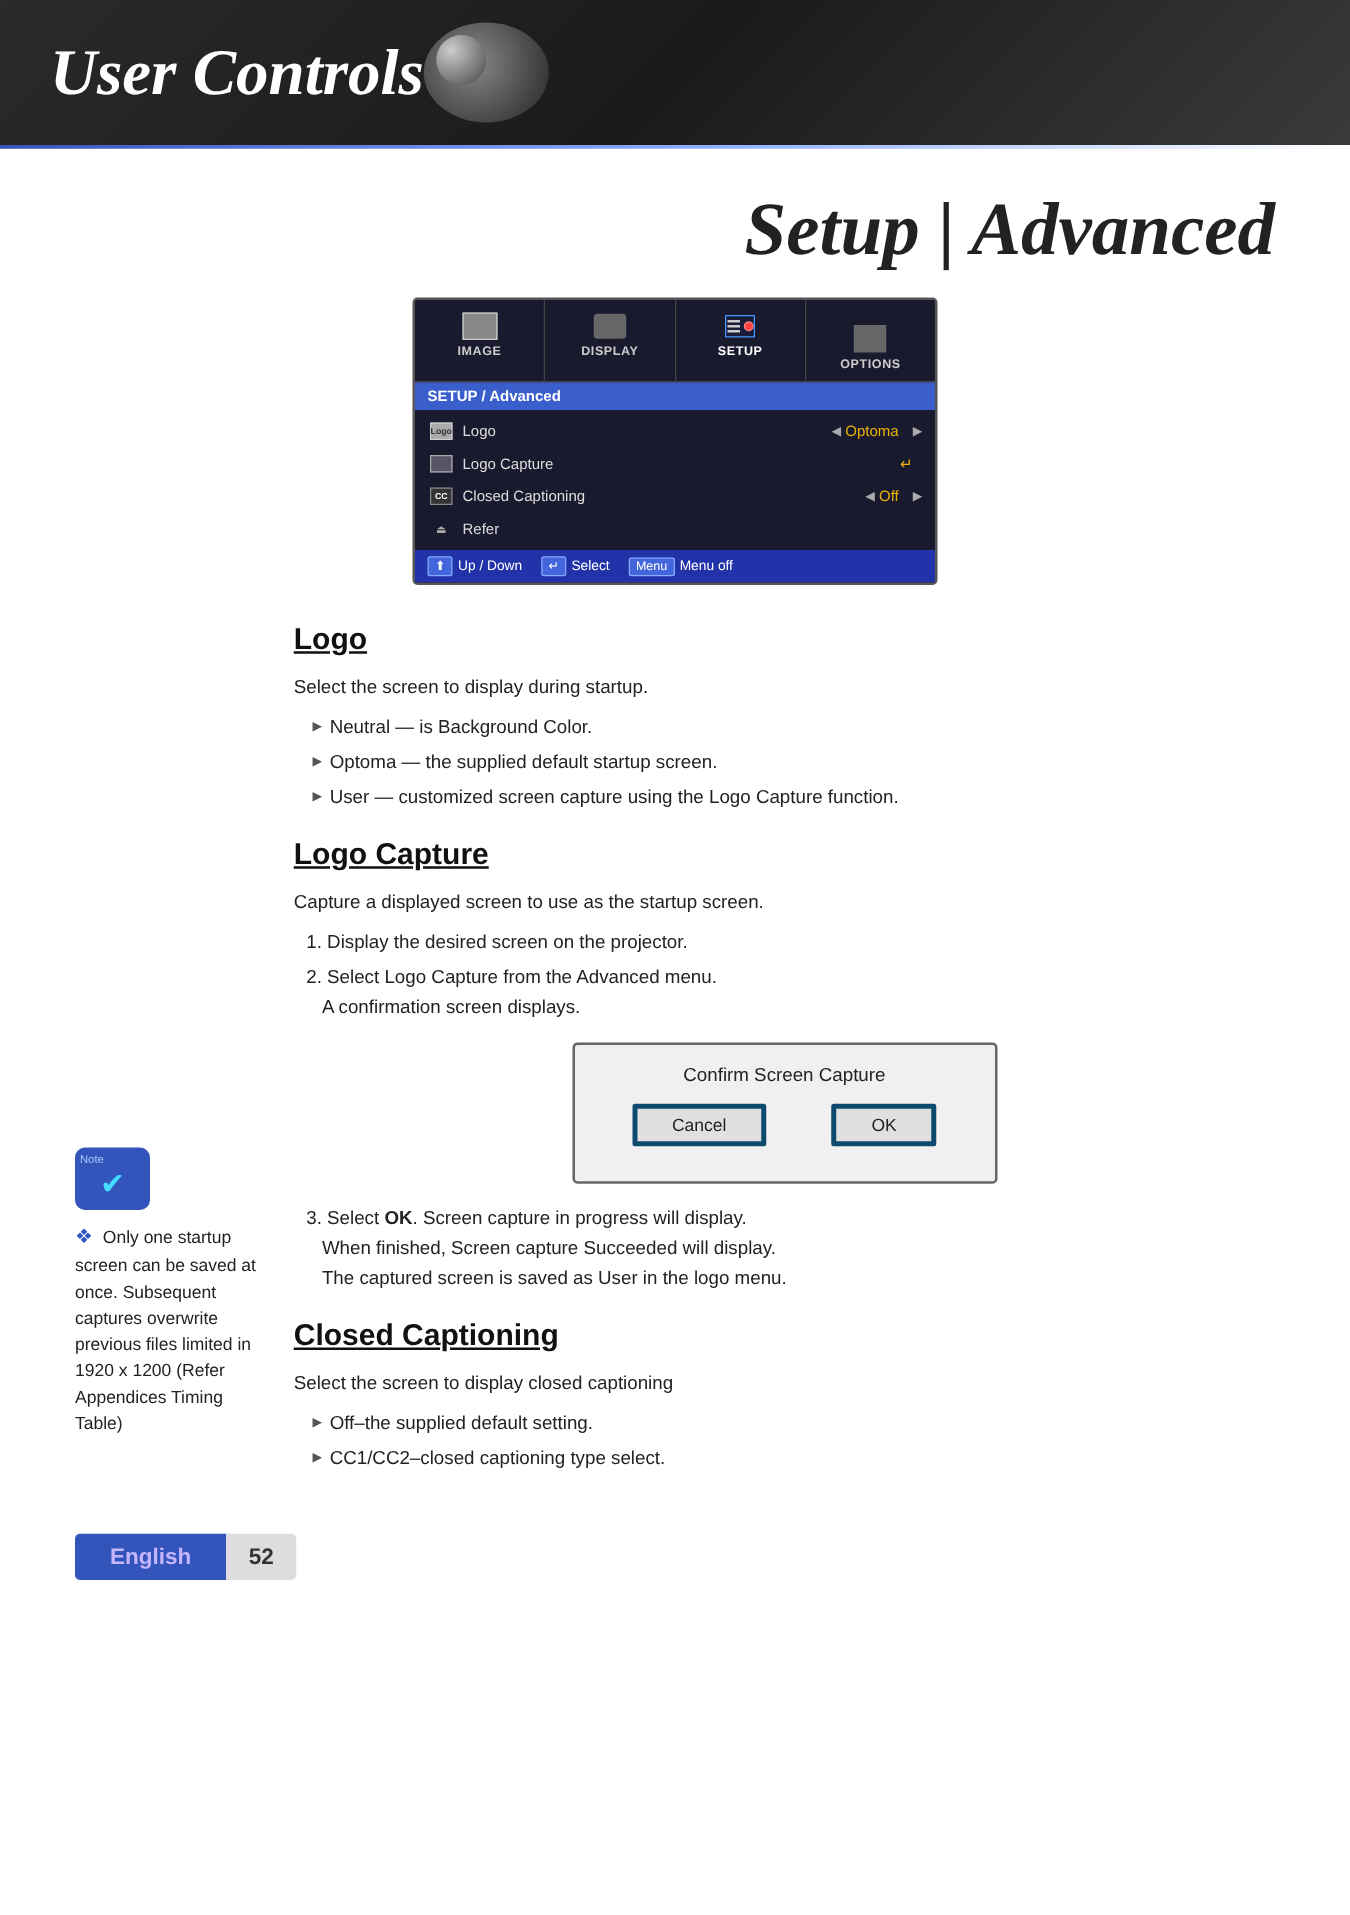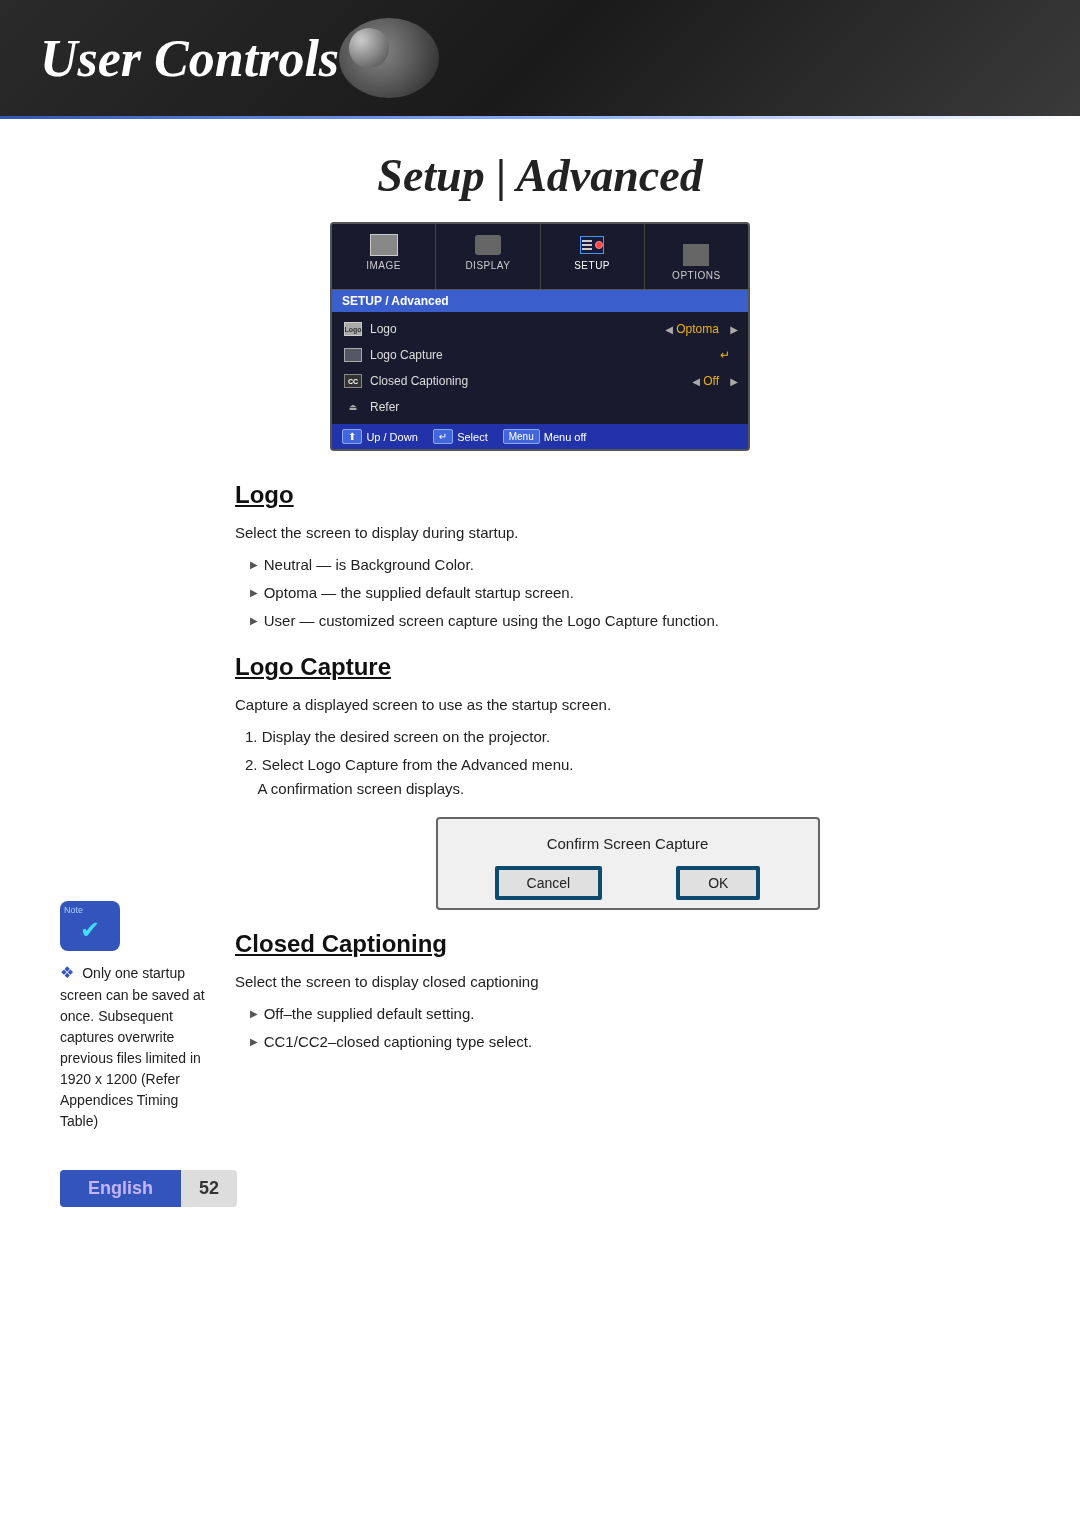--- a/index.html
+++ b/index.html
@@ -45,22 +45,22 @@
       background: radial-gradient(circle at 30% 30%, #ccc, #444);
     }
 
     
     .page-content {
       padding: 30px 60px 60px 60px;
     }
 
     
     .section-title {
-      text-align: center;
-      font-size: 46px;
+      text-align: right;
+      font-size: 60px;
       font-style: italic;
       font-weight: bold;
       font-family: Georgia, serif;
       color: #222;
       margin-bottom: 20px;
     }
 
     
     .menu-container {
       width: 420px;
@@ -93,20 +93,21 @@
     .menu-tab .tab-icon {
       width: 28px;
       height: 22px;
       display: flex;
       align-items: center;
       justify-content: center;
     }
     .menu-tab .tab-label {
       font-size: 10px;
       letter-spacing: 0.5px;
+      font-weight: bold;
     }
 
     .menu-breadcrumb {
       background: #3a5fcd;
       color: #ffffff;
       font-size: 12px;
       padding: 4px 10px;
       font-weight: bold;
     }
 
@@ -253,26 +254,26 @@
     }
     .numbered-list p {
       font-size: 15px;
       color: #222;
       line-height: 1.6;
       margin-bottom: 4px;
     }
 
     
     .confirm-dialog {
-      width: 384px;
+      width: 340px;
       border: 2px solid #666;
       background: #f0f0f0;
       border-radius: 4px;
       margin: 16px auto;
-      padding: 16px 20px 8px;
+      padding: 16px 20px 28px;
     }
     .confirm-title {
       text-align: center;
       font-size: 15px;
       color: #222;
       margin-bottom: 14px;
       font-weight: normal;
     }
     .confirm-buttons {
       display: flex;
@@ -523,20 +524,23 @@
       </div>
 
       <div class="confirm-dialog">
         <p class="confirm-title">Confirm Screen Capture</p>
         <div class="confirm-buttons">
           <button class="confirm-btn">Cancel</button>
           <button class="confirm-btn ok-btn">OK</button>
         </div>
       </div>
 
+      <div class="numbered-list">
+        <p>3. Select <strong>OK</strong>. Screen capture in progress will display.<br>&nbsp;&nbsp;&nbsp;When finished, Screen capture Succeeded will display.<br>&nbsp;&nbsp;&nbsp;The captured screen is saved as User in the logo menu.</p>
+      </div>
 
       <h3 class="section-heading">Closed Captioning</h3>
       <p class="body-text">Select the screen to display closed captioning</p>
       <ul class="bullet-list">
         <li>
             <span>Off–the supplied default setting.</span>
           </li>
         <li>
             <span>CC1/CC2–closed captioning type select.</span>
           </li>

